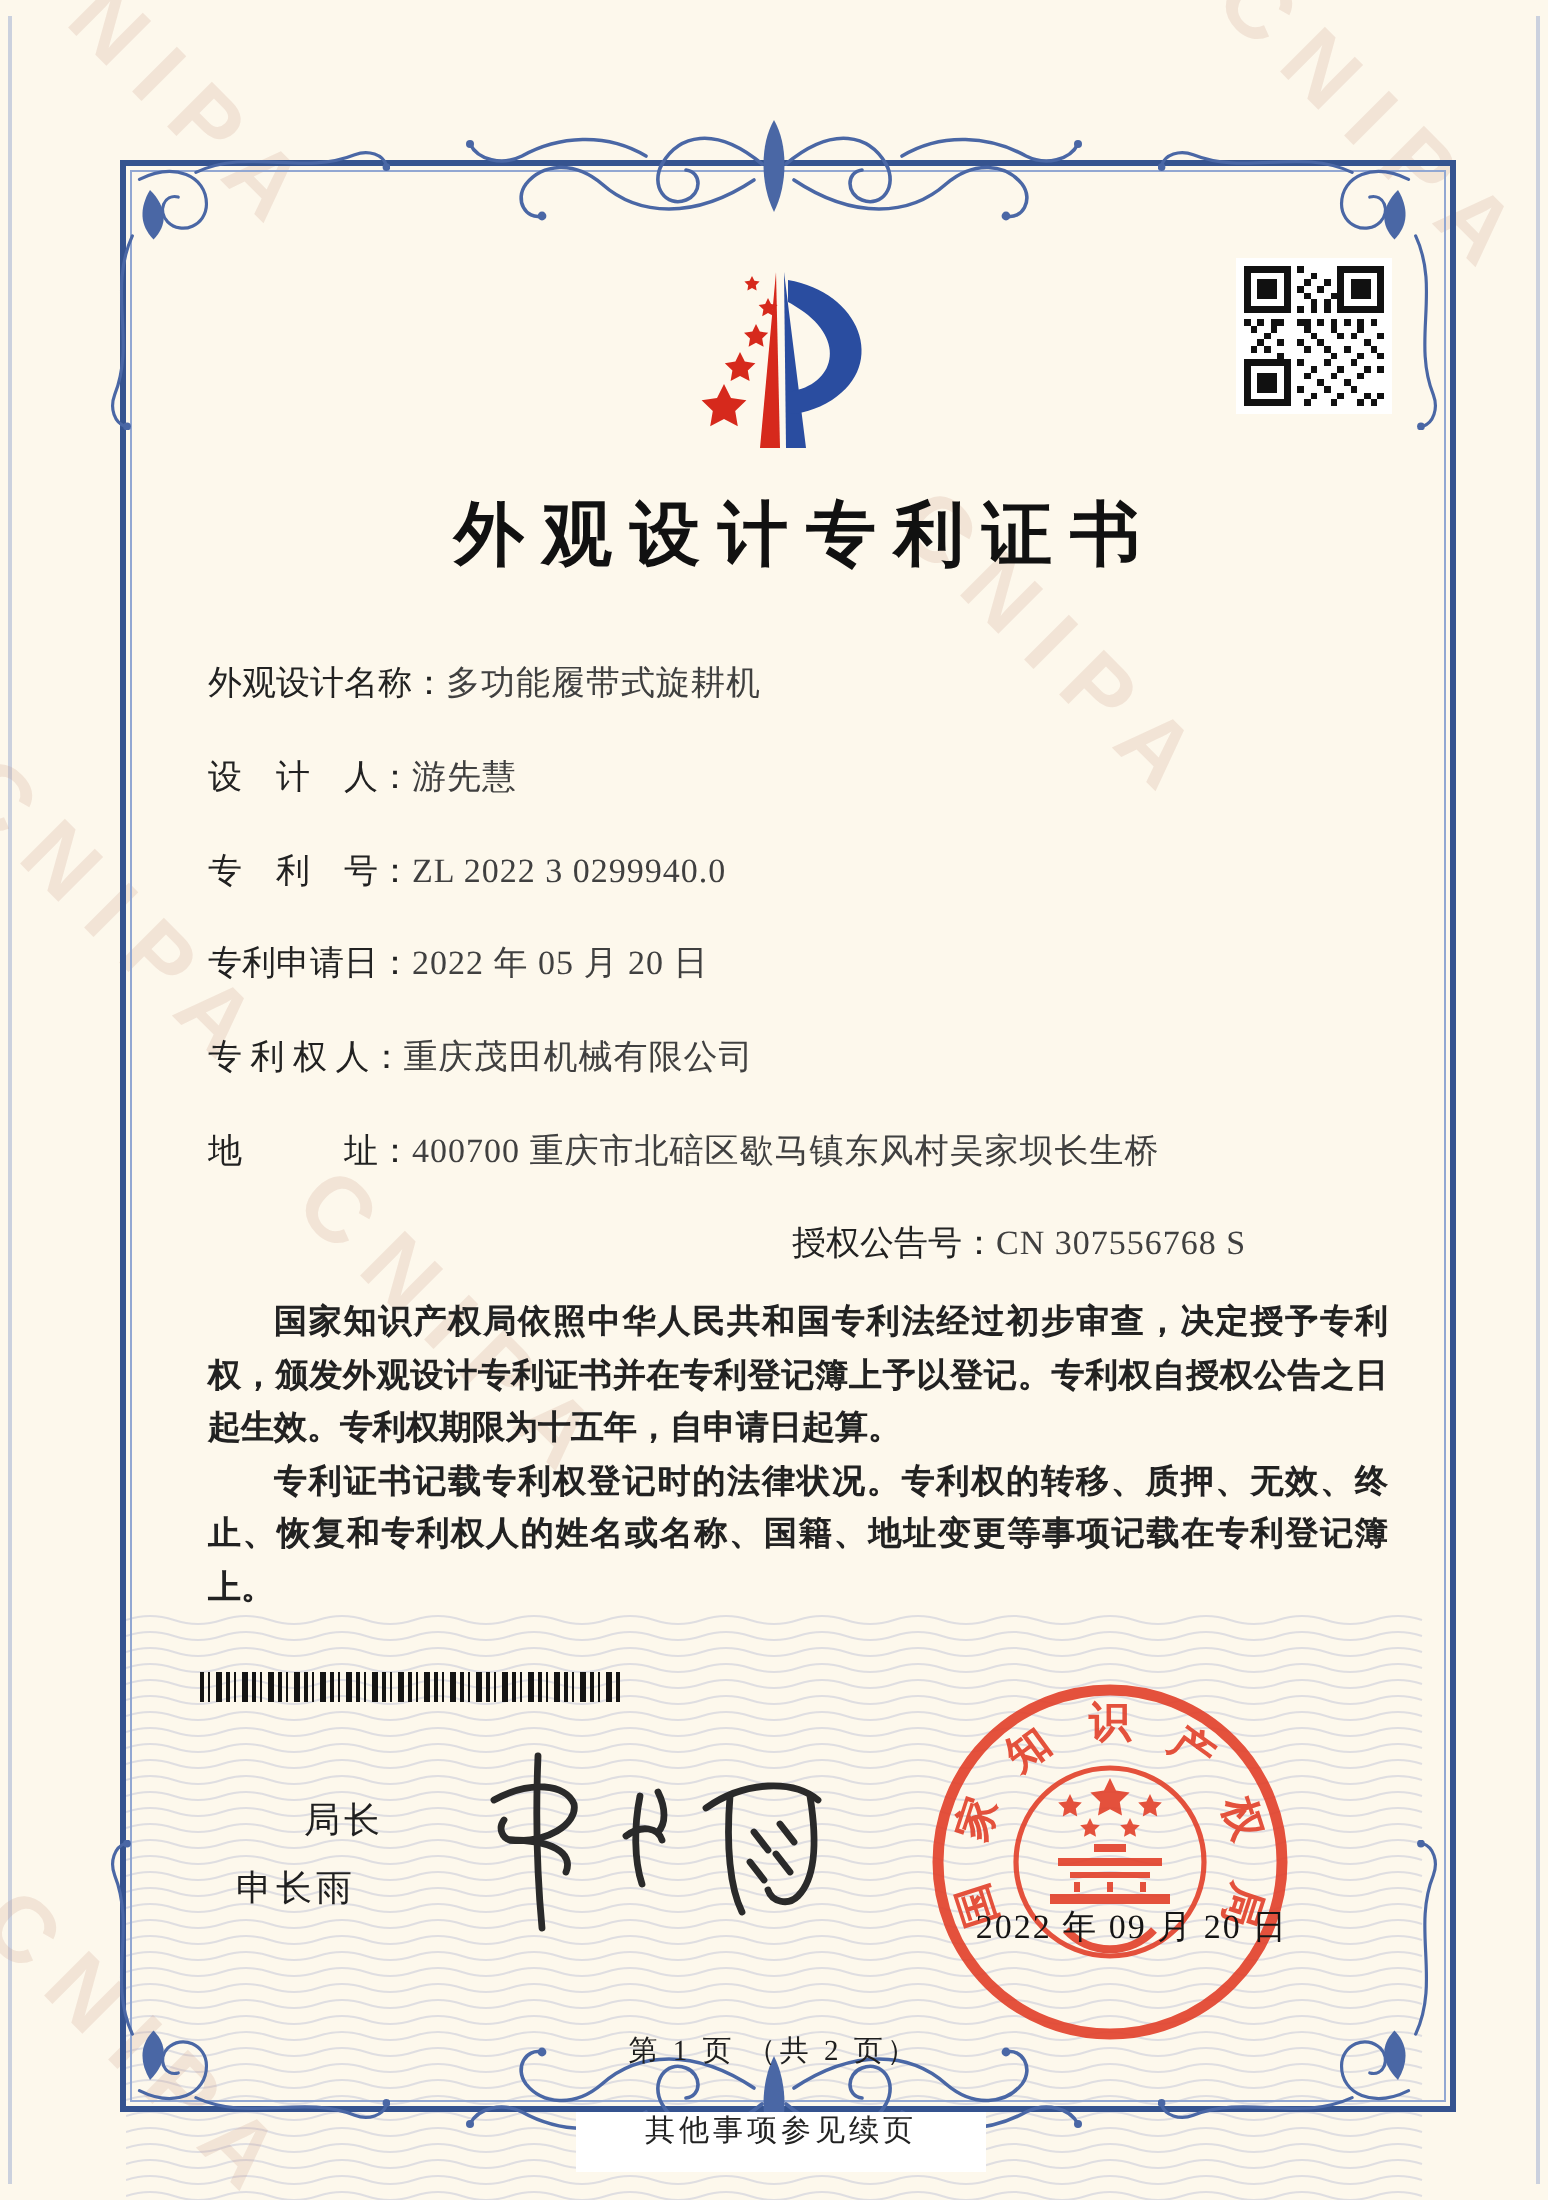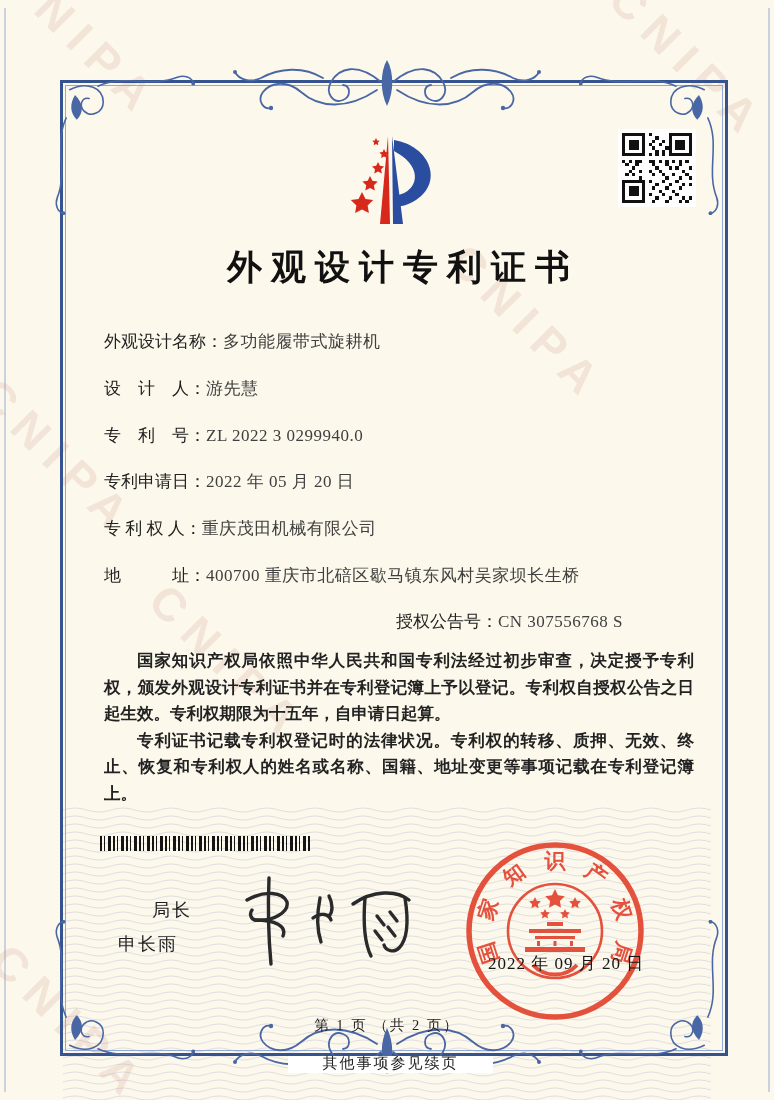--- a/index.html
+++ b/index.html
@@ -63,22 +63,22 @@
   .signature{position:absolute;left:225px;top:868px;width:205px;height:105px;z-index:4;}
 
   
   .seal{position:absolute;left:462px;top:838px;width:186px;height:186px;z-index:5;opacity:.9;}
   .seal-date{position:absolute;left:478px;top:952px;width:176px;text-align:center;
     font-size:17px;letter-spacing:1px;color:#151515;z-index:6;}
 
   
   .page-info{position:absolute;left:0;top:1016px;width:100%;text-align:center;
     font-size:14.5px;letter-spacing:2px;z-index:4;}
-  .cont-strip{position:absolute;left:288px;top:1056px;width:205px;height:17px;background:#ffffff;
-    z-index:4;display:flex;align-items:flex-end;justify-content:center;}
+  .cont-strip{position:absolute;left:288px;top:1056px;width:205px;height:30px;background:#ffffff;
+    z-index:4;display:flex;align-items:flex-start;justify-content:center;}
   .cont-strip span{font-size:15px;letter-spacing:2px;color:#222;}
 </style>
 </head>
 <body>
 
 <div class="page">
 
   <div class="edge-line edge-left"></div>
   <div class="edge-line edge-right"></div>
 

